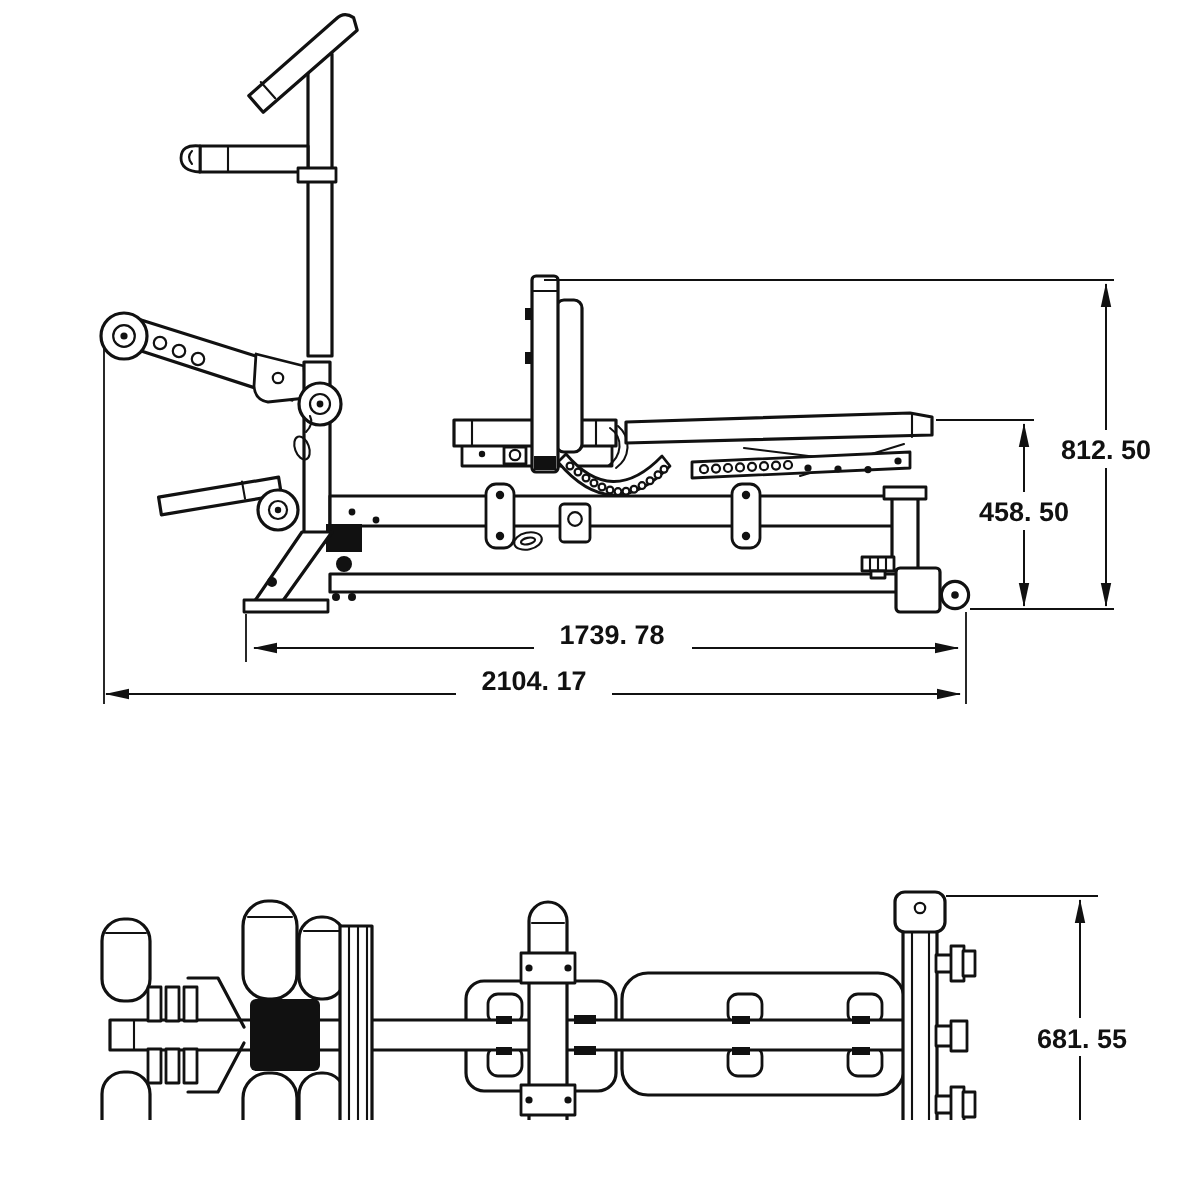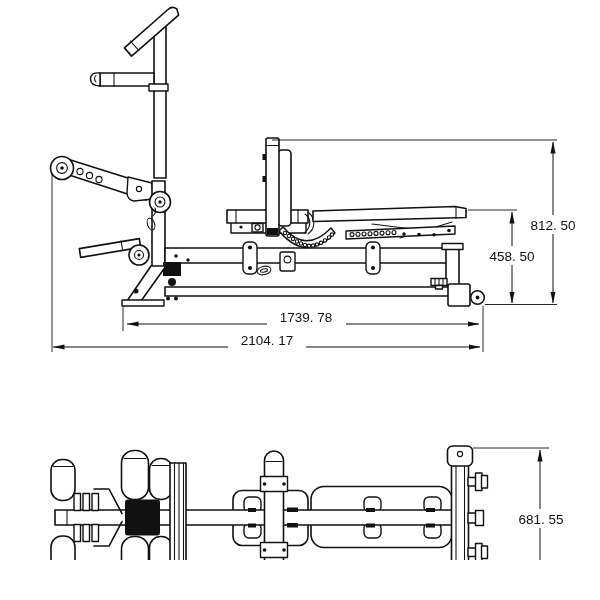--- a/index.html
+++ b/index.html
@@ -1,16 +1,16 @@
 <!DOCTYPE html>
 <html><head>
 <meta charset="utf-8">
 <style>
   html,body{margin:0;padding:0;background:#ffffff;}
-  .page{width:600px;height:560px;background:#fff;position:relative;overflow:hidden;}
+  .page{width:600px;height:560px;background:#fff;position:relative;overflow:hidden;font-weight:bold;}
   svg{display:block;}
   .s{fill:#fff;stroke:#111;stroke-width:1.6;stroke-linejoin:round;stroke-linecap:round;}
   .s14{fill:#fff;stroke:#111;stroke-width:1.4;stroke-linejoin:round;}
   .ln{fill:none;stroke:#111;stroke-width:1.6;stroke-linecap:round;stroke-linejoin:round;}
   .tn{fill:none;stroke:#111;stroke-width:1.05;stroke-linecap:round;}
   .blk{fill:#111;stroke:none;}
   .hole{fill:#fff;stroke:#111;stroke-width:1.1;}
   .dot{fill:#111;stroke:none;}
   .dim{fill:none;stroke:#111;stroke-width:1;}
   .ext{fill:none;stroke:#111;stroke-width:0.9;}

